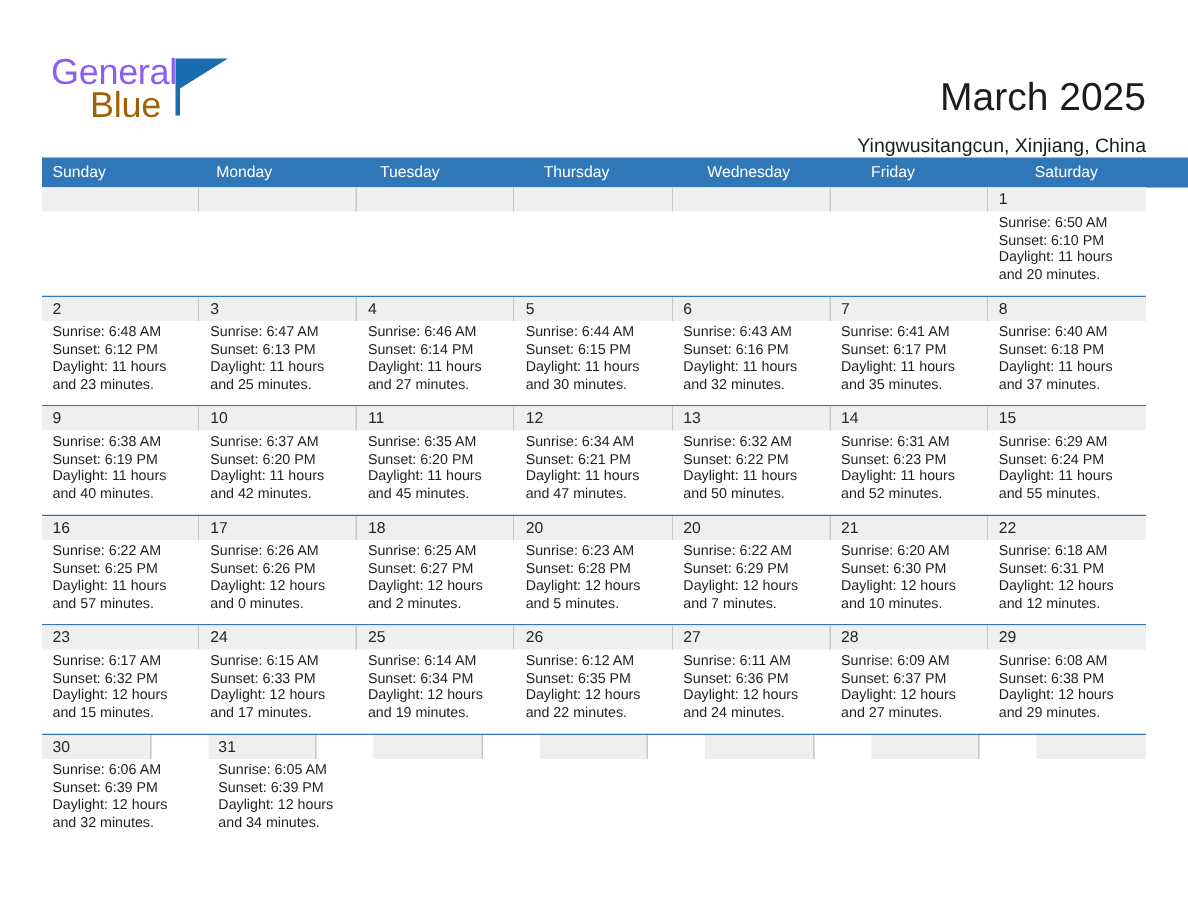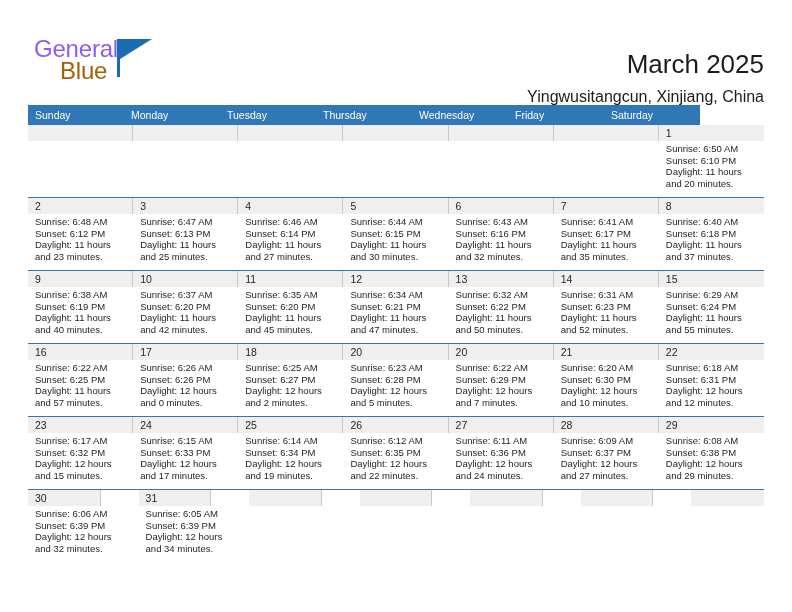--- a/index.html
+++ b/index.html
@@ -86,37 +86,37 @@
   }
   .cal-title {
     font-size: 26px;
     line-height: 32px;
     color: #1c1c1c;
     font-weight: 400;
     white-space: nowrap;
   }
   .cal-subtitle {
     margin-top: 8px;
-    font-size: 16px;
+    font-size: 13px;
     line-height: 18px;
     color: #1c1c1c;
     font-weight: 400;
     white-space: nowrap;
   }
 
   
   .calendar {
     position: absolute;
     left: 28px;
     top: 105px;
     width: 736px;
   }
   .dow-row {
     display: flex;
-    width: 672px;
+    width: 764px;
     height: 20px;
     background: #3077b8;
   }
   .dow {
     flex: 1 1 0;
     color: #ffffff;
     font-size: 10.5px;
     line-height: 20px;
     padding-left: 7px;
     box-sizing: border-box;

